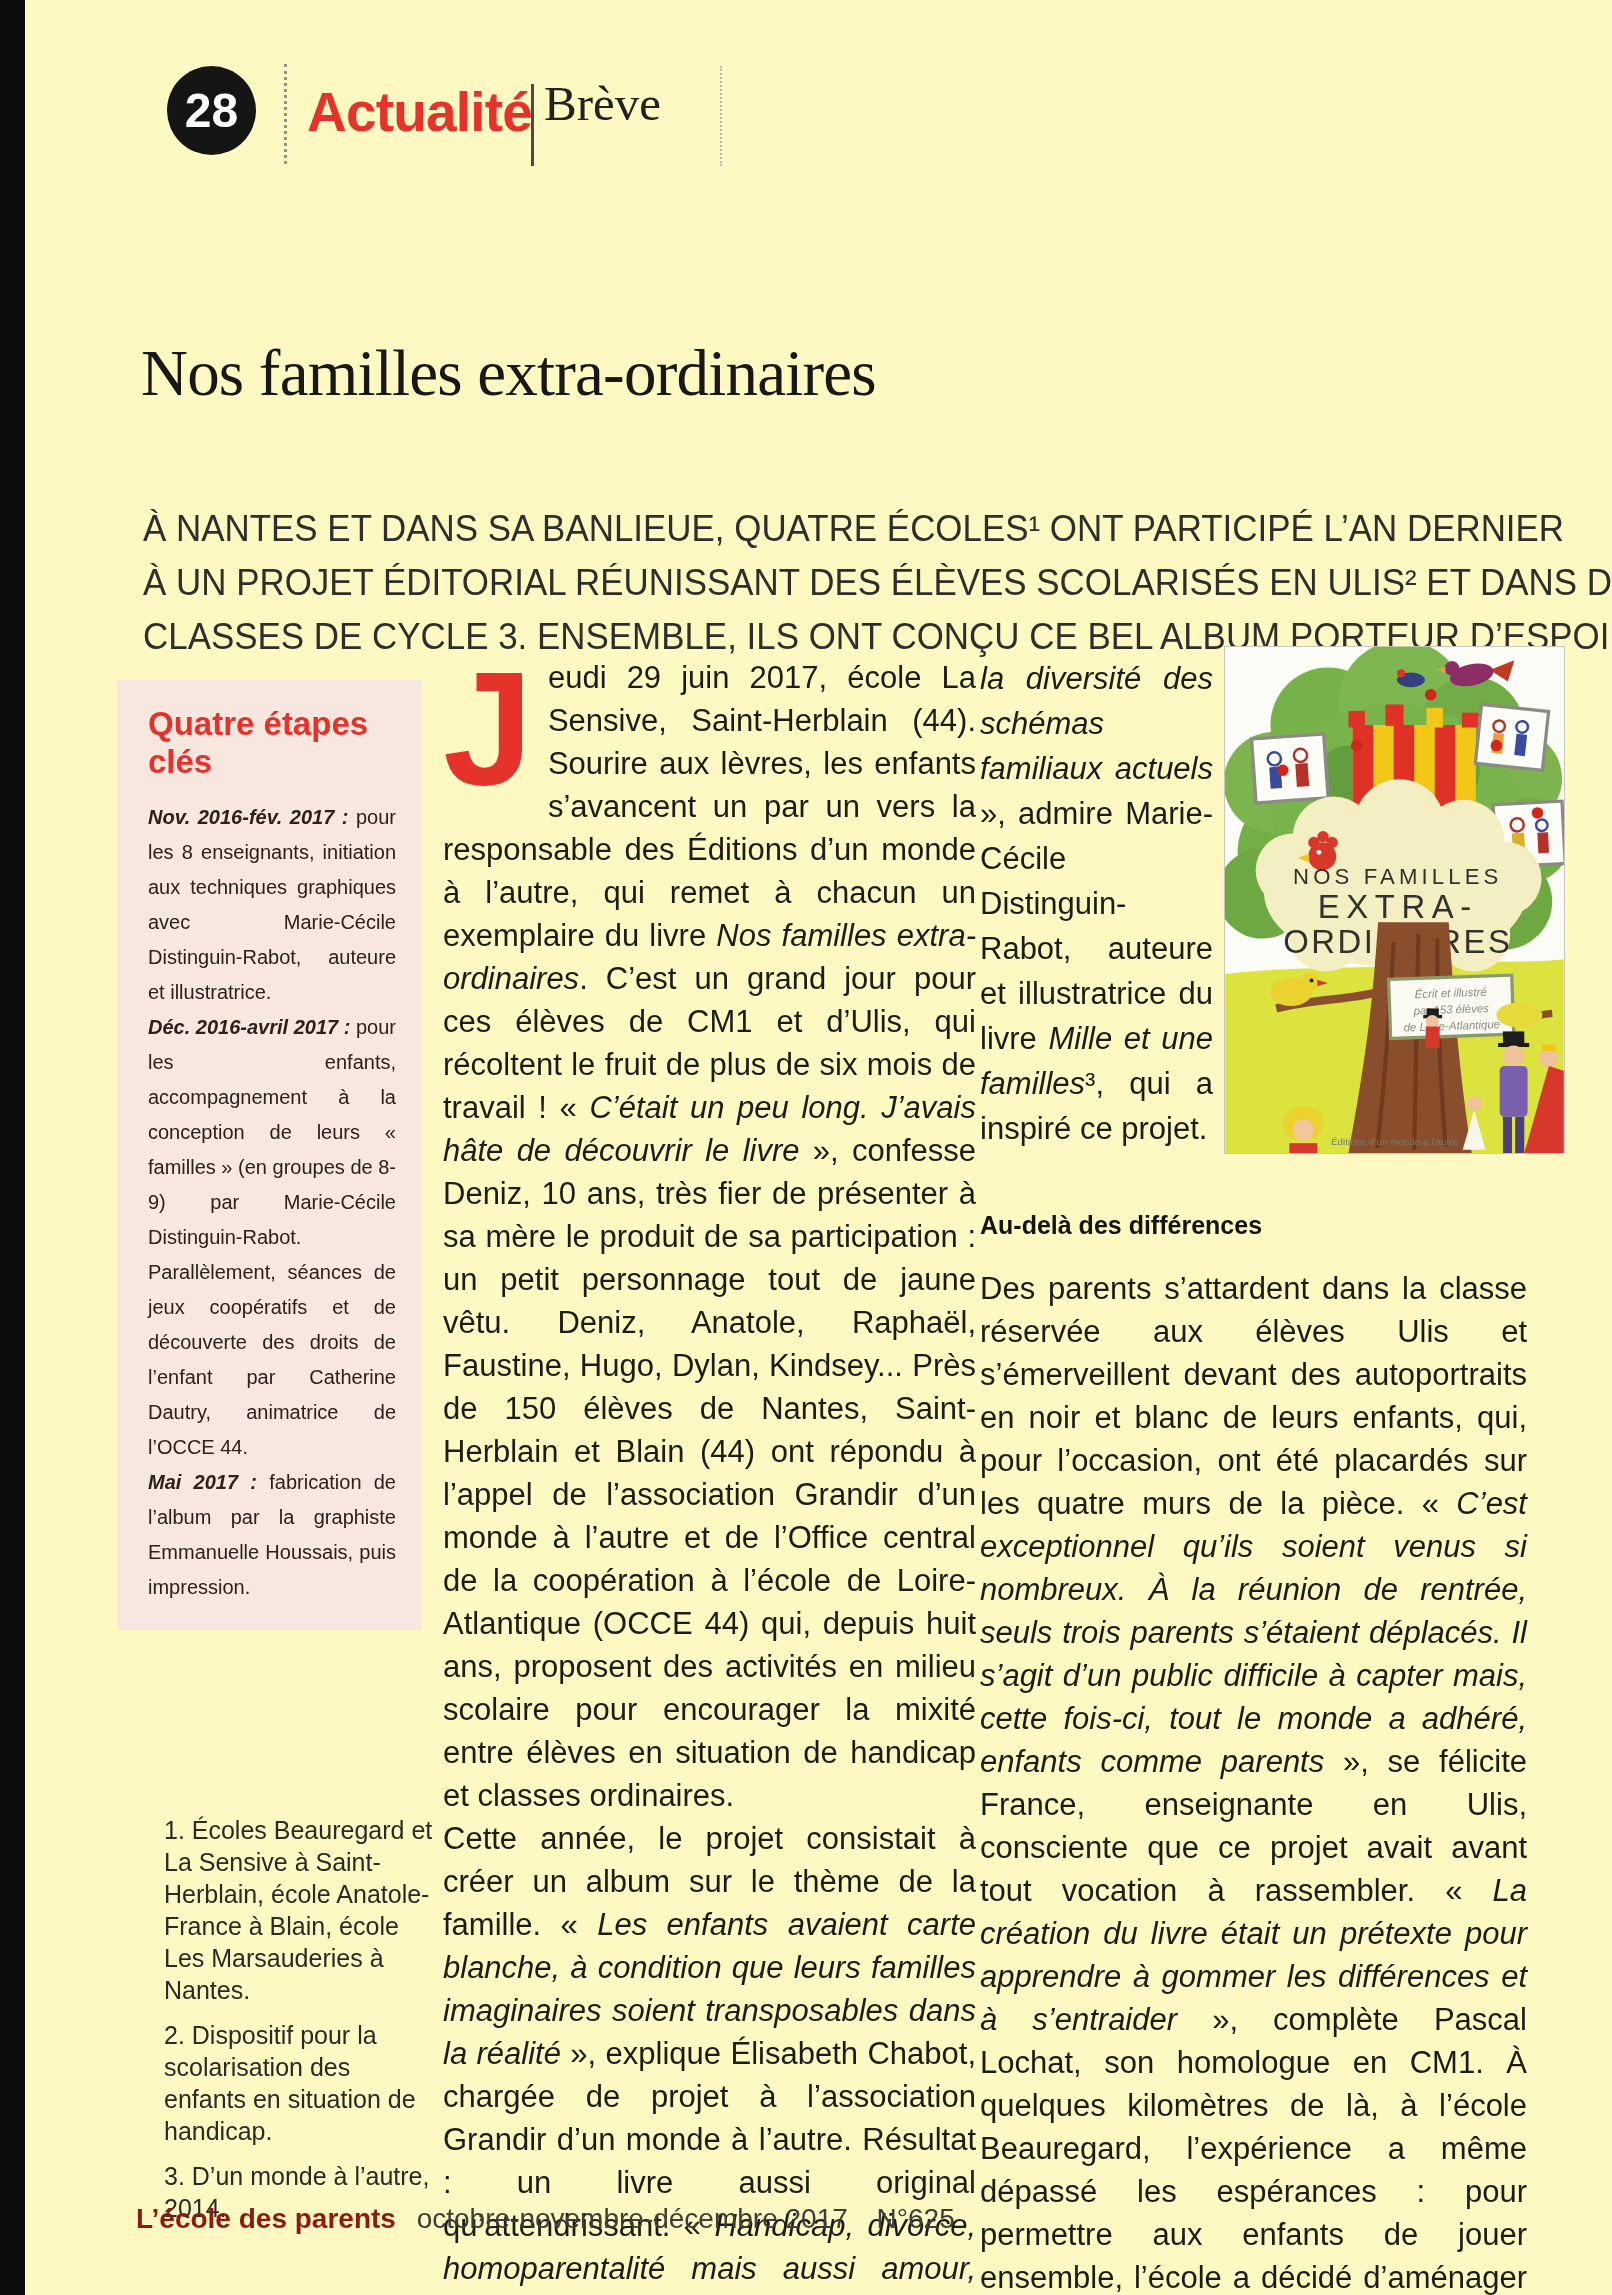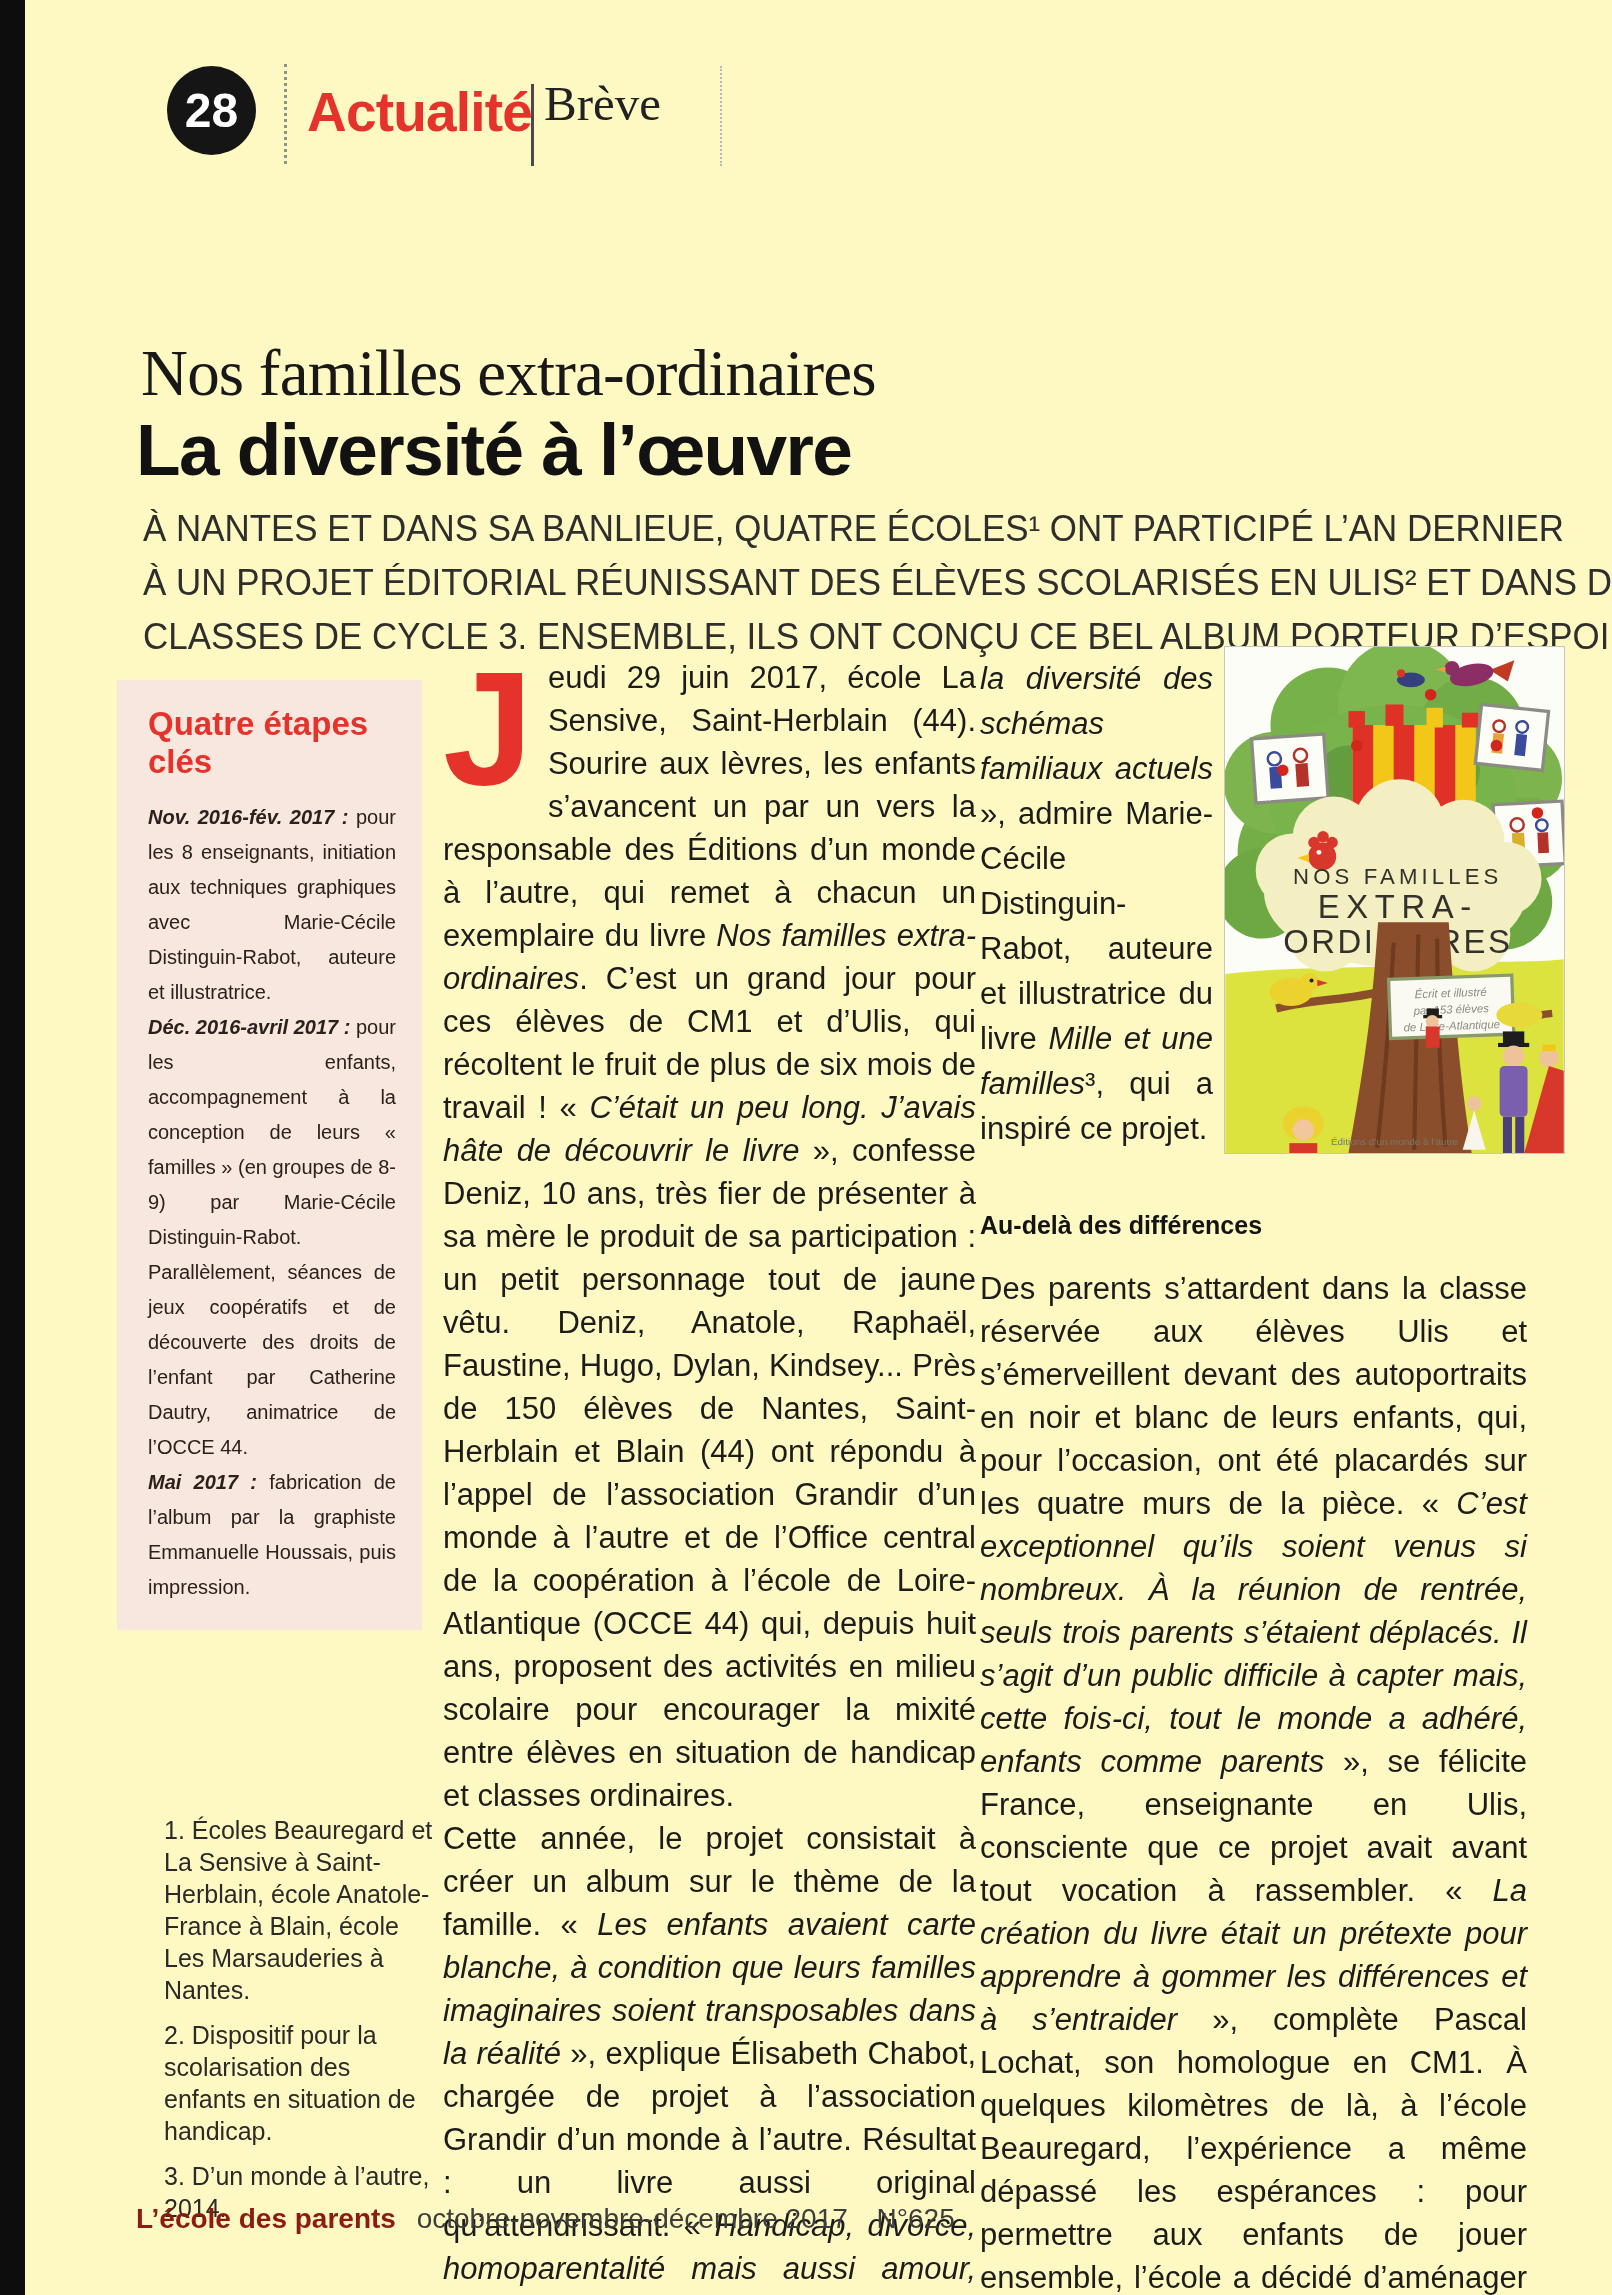--- a/index.html
+++ b/index.html
@@ -79,21 +79,20 @@
   <div class="badge">
     <span>28</span>
   </div>
   <div class="sep-dot1"></div>
   <div class="section-label">Actualité</div>
   <div class="sep-solid"></div>
   <div class="rubric-label">Brève</div>
   <div class="sep-dot2"></div>
 
   <div class="kicker">Nos familles extra-ordinaires</div>
-  <div class="title">La diversité à l’œuvre</div>
   <div class="standfirst">
     <div>À NANTES ET DANS SA BANLIEUE, QUATRE ÉCOLES¹ ONT PARTICIPÉ L’AN DERNIER</div>
     <div>À UN PROJET ÉDITORIAL RÉUNISSANT DES ÉLÈVES SCOLARISÉS EN ULIS² ET DANS DES</div>
     <div>CLASSES DE CYCLE 3. ENSEMBLE, ILS ONT CONÇU CE BEL ALBUM PORTEUR D’ESPOIR.</div>
   </div>
 
   <div class="sidebar">
     <div class="sidebar-title">Quatre étapes clés</div>
     <div class="sidebar-entry"><span class="sidebar-date">Nov. 2016-fév. 2017 :</span><span> pour les 8 enseignants, initiation aux techniques graphiques avec Marie-Cécile Distinguin-Rabot, auteure et illustratrice.</span></div>
     <div class="sidebar-entry"><span class="sidebar-date">Déc. 2016-avril 2017 :</span><span> pour les enfants, accompagnement à la conception de leurs « familles » (en groupes de 8-9) par Marie-Cécile Distinguin-Rabot. Parallèlement, séances de jeux coopératifs et de découverte des droits de l’enfant par Catherine Dautry, animatrice de l’OCCE 44.</span></div>

